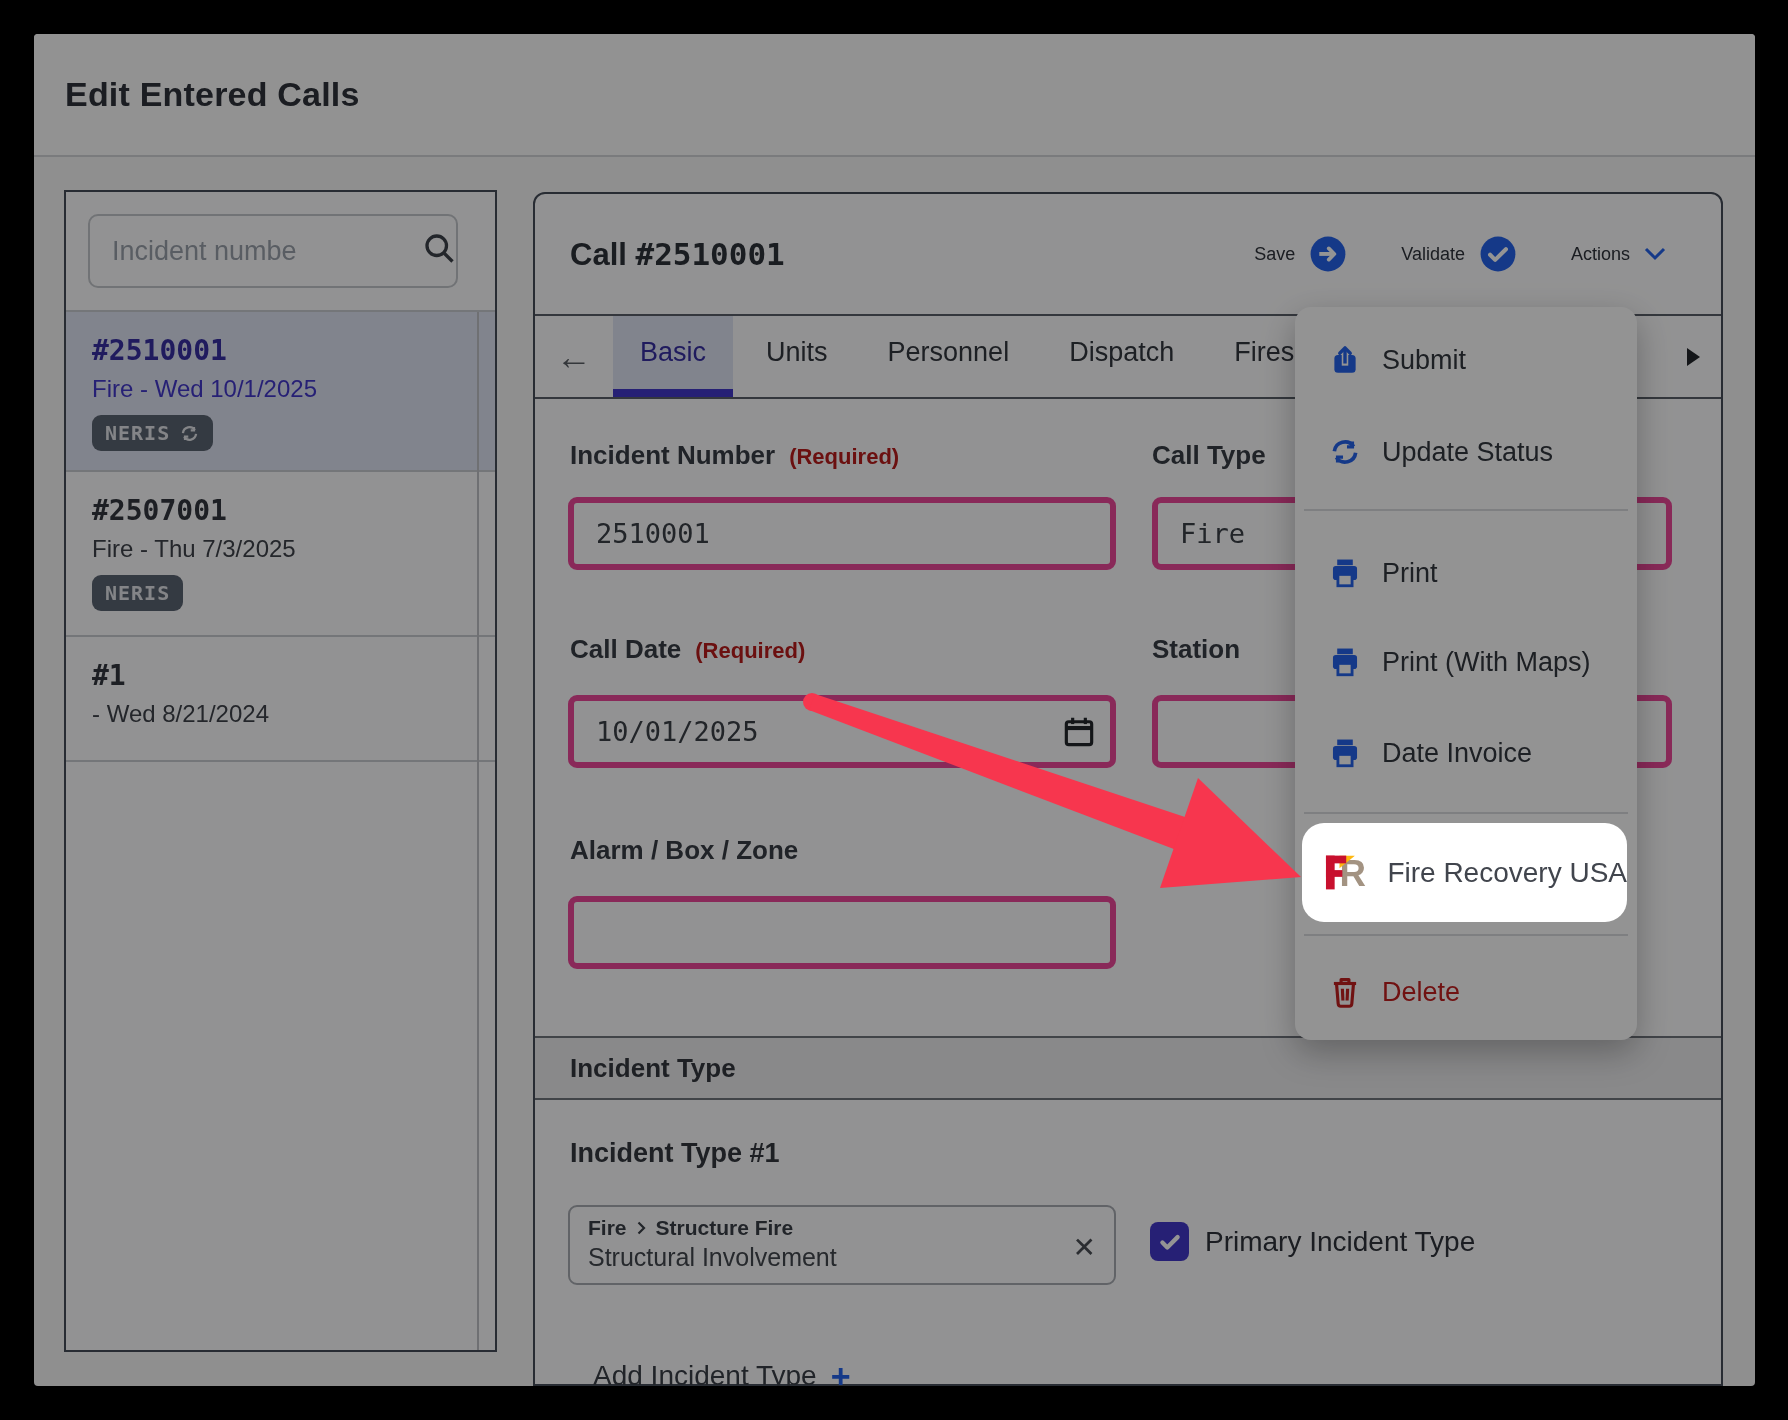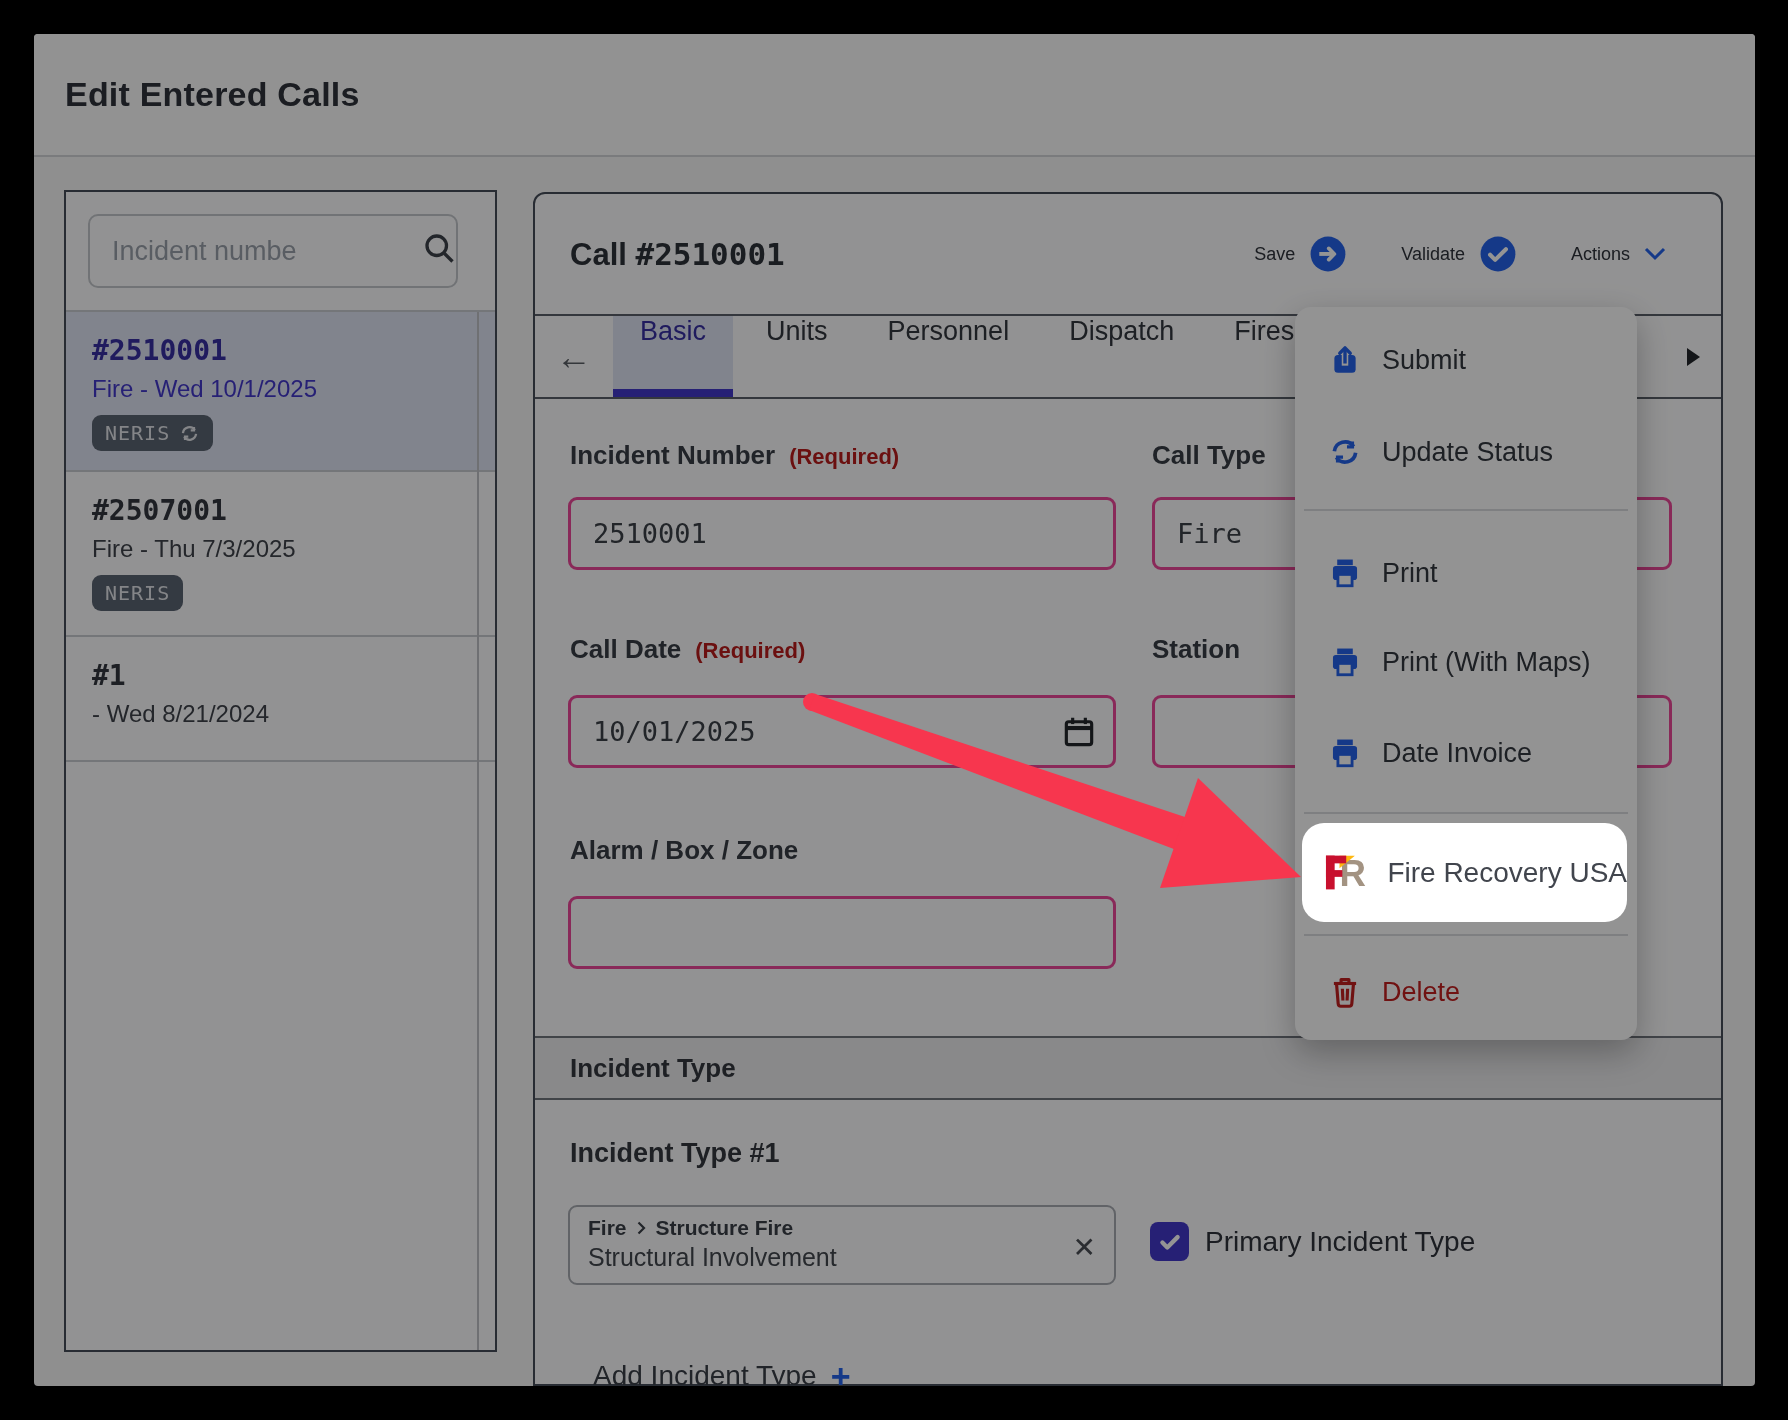--- a/index.html
+++ b/index.html
@@ -28,47 +28,47 @@
   .scroll-line { position:absolute; top:120px; bottom:0; left:411px; width:2px; background:#bfc2c7; }
 
   .call-item { padding:22px 26px; border-bottom:2px solid #c9ccd1; position:relative; }
   .call-item.selected { background:#dfe3f3; }
   .ci-num { font-size:28px; font-weight:bold; color:#32363e; }
   .ci-sub { font-size:24px; color:#3f434b; margin-top:8px; }
   .selected .ci-num { color:#3730a3; }
   .selected .ci-sub { color:#4338ca; }
   .ci-badge { display:inline-flex; align-items:center; gap:9px; margin-top:12px;
               background:#5b6472; color:#e3e6ea; border-radius:9px; padding:6px 13px;
-              font-size:20px; font-weight:normal; letter-spacing:1px; font-family:"DejaVu Sans Mono", monospace; }
+              font-size:20px; font-weight:bold; letter-spacing:1px; font-family:"DejaVu Sans Mono", monospace; }
   .item1 { height:160px; } .item2 { height:165px; } .item3 { height:125px; }
 
   
   .panel { position:absolute; left:499px; top:158px; width:1190px; height:1194px;
            background:#fcfcfd; border:2px solid #454c58; border-radius:12px 12px 0 0; }
   .panel-header { height:120px; display:flex; align-items:center; justify-content:space-between;
                   padding:0 55px 0 35px; }
   .call-title { font-size:31px; font-weight:bold; color:#2e323a; }
   .hdr-actions { display:flex; align-items:center; gap:54px; }
   .hdr-btn { display:flex; align-items:center; gap:14px; font-size:18px; color:#2f333b; cursor:pointer; }
 
   .tabbar { position:absolute; left:0; right:0; top:120px; height:85px;
             border-top:2px solid #5a6069; border-bottom:2px solid #5a6069;
             display:flex; align-items:stretch; }
   .back-col { width:78px; display:flex; align-items:center; justify-content:center;
               color:#5a5f66; font-size:36px; }
-  .tab { display:flex; padding:0 27px; font-size:27px; color:#33373f;
+  .tab { display:flex; align-items:center; padding:0 27px; font-size:27px; color:#33373f;
          border-bottom:8px solid transparent; margin-right:6px; }
   .tab.active { background:#dfe3f3; color:#3730a3; border-bottom-color:#4338ca; }
   .tab-scroll-right { position:absolute; right:21px; top:32px; width:0; height:0;
                       border-left:13px solid #23262b; border-top:9px solid transparent; border-bottom:9px solid transparent; }
 
   
   .f-label { position:absolute; font-size:26px; font-weight:bold; color:#383d45; }
   .f-req { font-size:22px; font-weight:bold; color:#b91c1c; margin-left:14px; }
-  .f-input { position:absolute; height:73px; border:3px solid #ec4899; border-radius:9px;
+  .f-input { position:absolute; height:73px; border:6px solid #ec4899; border-radius:9px;
              background:transparent; font-size:27px; color:#3b4048; padding:0 22px;
              font-family:"DejaVu Sans Mono", monospace; outline:none; width:548px; }
   .cal-icon { position:absolute; }
 
   .section-bar { position:absolute; left:0; right:0; top:842px; height:64px; background:#ececee;
                  border-top:2px solid #70757d; border-bottom:2px solid #70757d;
                  display:flex; align-items:center; padding-left:35px;
                  font-size:26px; font-weight:bold; color:#34383f; }
   .it1-label { position:absolute; left:35px; top:944px; font-size:27px; font-weight:bold; color:#34383f; }
   .chip { position:absolute; left:33px; top:1011px; width:548px; height:80px;

